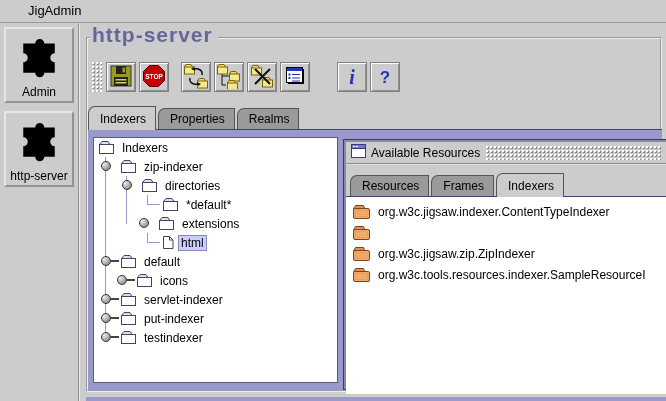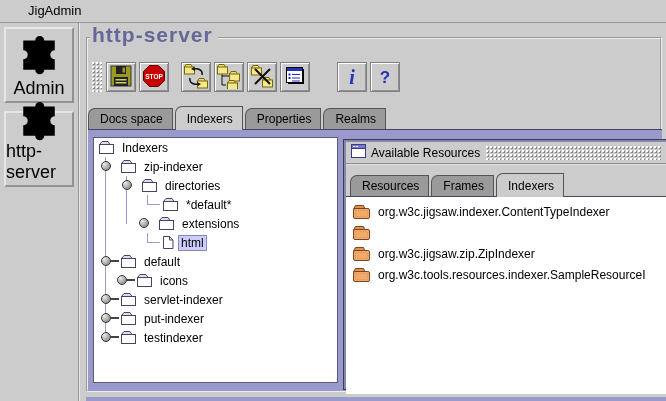--- a/index.html
+++ b/index.html
@@ -14,21 +14,21 @@
   .menubar{position:absolute;left:0;top:0;width:666px;height:22px;background:#CCCCCC;
     border-bottom:1px solid #999;line-height:22px;}
   .menu-item{display:inline-block;padding:0 6px;margin-left:22px;font-size:13px;}
   
   .sidebar{position:absolute;left:0;top:23px;width:80px;height:378px;background:#CCCCCC;
     border-right:2px groove #e8e8e8;box-sizing:border-box;padding-top:4px;}
   .side-btn{width:70px;height:76px;margin:0 auto 8px auto;background:#CCCCCC;
     border:2px outset #e6e6e6;box-sizing:border-box;display:flex;flex-direction:column;
     align-items:center;justify-content:flex-end;cursor:default;}
   .side-btn .pz{flex:1;display:flex;align-items:center;justify-content:center;}
-  .side-btn .lbl{font-size:18px;padding-bottom:2px;}
+  .side-btn .lbl{font-size:12px;padding-bottom:2px;}
   
   .main-border{position:absolute;left:86px;top:37px;width:576px;height:355px;
     border:2px groove #ececec;box-sizing:border-box;}
   .main-title{position:absolute;left:90px;top:23px;z-index:2;background:#CCCCCC;
     padding:0 5px 0 2px;font-size:21px;font-weight:bold;color:#666699;letter-spacing:1px;}
   
   .toolbar{position:absolute;left:92px;top:61px;height:32px;display:flex;align-items:center;z-index:2;}
   .grip{width:10px;height:30px;margin-right:4px;
     background-image:radial-gradient(circle at 1px 1px,#fff 1px,transparent 1px),
                      radial-gradient(circle at 2px 2px,#8a8a8a 1px,transparent 1px);
@@ -188,21 +188,20 @@
       <div class="tbtn  gap-before">
         <span class="glyph-i">i</span>
       </div>
       <div class="tbtn ">
         <span class="glyph-q">?</span>
       </div>
     </span>
 </div>
 
 <div class="tabs main-tabs" id="main-tabs">
-    <span class="tab">Docs space</span>
     <span class="tab selected">Indexers</span>
     <span class="tab">Properties</span>
     <span class="tab">Realms</span>
   </div>
 
 <div class="content">
   <div class="tree-panel">
     <div class="conn" style="left:11px;top:19px;width:1px;height:181px;"></div>
     <div class="conn" style="left:32px;top:38px;width:1px;height:48px;"></div>
     <div class="conn" style="left:53px;top:57px;width:1px;height:10px;"></div>

